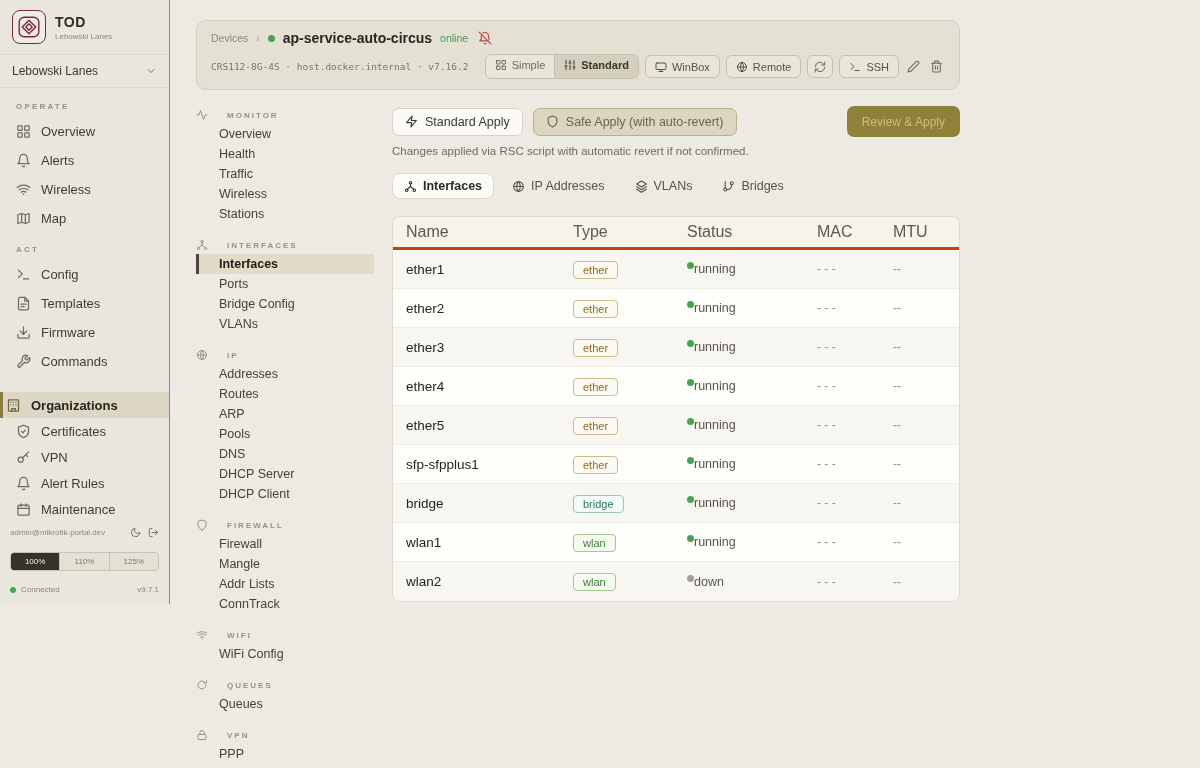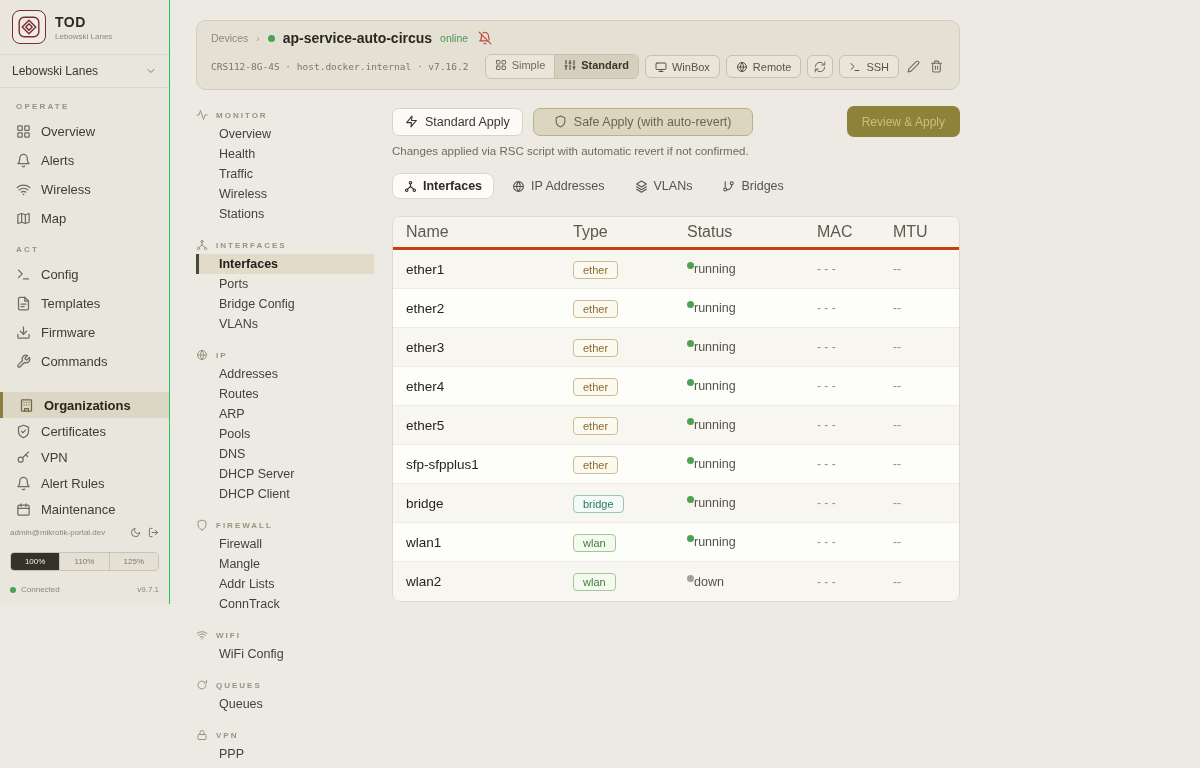--- a/index.html
+++ b/index.html
@@ -19,21 +19,21 @@
   .app-name{font-size:14px;font-weight:700;letter-spacing:.5px}
   .app-org{font-size:8px;color:#8e897a;margin-top:2px}
   .org-select{display:flex;justify-content:space-between;align-items:center;padding:9px 12px;border-top:1px solid #dcd8cc;border-bottom:1px solid #dcd8cc;font-size:12px;color:#3c392f;cursor:pointer}
   .org-select .icw{color:#7d7869}
   .side-nav{flex:1;padding-top:2px;overflow:hidden}
   .side-sec-label{font-size:8px;font-weight:700;letter-spacing:2.2px;color:#98937f;padding:12px 16px 6px}
   .side-sec.unlabeled{margin-top:16px}
   .side-item{display:flex;align-items:center;gap:10px;height:29px;padding:0 16px;font-size:13px;color:#403d33;cursor:pointer}
   .side-sec.unlabeled .side-item{height:26px}
   .side-item .icw{width:15px;height:15px;color:#716c5c}
-  .side-item.active{background:#dcd6c4;border-left:3px solid #8a7d3e;padding-left:16px;color:#26241d;font-weight:700}
+  .side-item.active{background:#dcd6c4;border-left:3px solid #8a7d3e;padding-left:3px;color:#26241d;font-weight:700}
   .side-item.active .icw{color:#6f6742}
   .side-foot{padding:8px 10px 10px;font-size:8px;color:#8c8778}
   .acct-row{display:flex;justify-content:space-between;align-items:center}
   .foot-icons{display:flex;gap:7px;color:#6f6a5c}
   .zoom-seg{display:flex;border:1px solid #c8c3b4;border-radius:4px;overflow:hidden;margin:14px 0}
   .zoom-seg .z{flex:1;text-align:center;padding:4px 0;background:#e4e0d4;color:#7d7869;cursor:pointer;border-right:1px solid #c8c3b4}
   .zoom-seg .z:last-child{border-right:none}
   .zoom-seg .z.active{background:#34322a;color:#f2f0e9}
   .conn-row{display:flex;justify-content:space-between;align-items:center}
   .conn-left{display:flex;align-items:center;gap:5px}
@@ -60,30 +60,30 @@
   .icon-btn{display:flex;align-items:center;border:1px solid #c6c0af;border-radius:6px;background:#e9e5d9;color:#6f6a5b;padding:4px 6px;height:23px}
   .ghost-btn{display:flex;align-items:center;border:none;background:transparent;color:#6f6a5b;padding:2px}
   .hbtn .icw,.seg-btn .icw,.icon-btn .icw{width:12px;height:12px}
   .ghost-btn .icw{width:13px;height:13px}
 
   .body-row{display:flex;margin-top:16px}
 
   
   .subnav{width:196px;flex:none;padding-right:18px}
   .sub-sec{margin-bottom:12px}
-  .sub-sec-label{display:flex;align-items:center;gap:8px;font-size:8px;font-weight:700;letter-spacing:2px;color:#98937f;height:18px}
+  .sub-sec-label{display:flex;align-items:center;gap:19px;font-size:8px;font-weight:700;letter-spacing:2px;color:#98937f;height:18px}
   .sub-sec-label .icw{width:12px;height:12px;color:#98937f}
   .sub-item{height:20px;line-height:20px;padding-left:23px;font-size:12.5px;color:#45423a;cursor:pointer}
   .sub-item.active{background:#e1dbc8;border-left:3px solid #4b473a;padding-left:20px;color:#23211b;font-weight:700}
 
   
   .main{width:568px;flex:none}
   .apply-row{display:flex;align-items:center;gap:10px;height:31px}
   .btn-standard{display:flex;align-items:center;gap:7px;background:#fbfaf6;border:1px solid #d8d3c5;border-radius:7px;height:28px;padding:0 12px;font-size:12.5px;color:#3b382f}
-  .btn-safe{display:flex;align-items:center;gap:7px;background:#dcd6c1;border:1px solid #b9b08d;border-radius:7px;height:28px;padding:0 20px;font-size:12.5px;color:#6c6547}
+  .btn-safe{display:flex;align-items:center;gap:7px;background:#dcd6c1;border:1px solid #b9b08d;border-radius:7px;height:28px;padding:0 12px;font-size:12.5px;color:#6c6547}
   .btn-standard .icw,.btn-safe .icw{width:13px;height:13px}
   .btn-review{margin-left:auto;background:#8e8139;border:none;border-radius:7px;height:31px;padding:0 15px;font-size:12px;color:#c9bf7c}
   .apply-note{margin-top:8px;font-size:11.5px;color:#6f6b5d;height:14px}
   .tabs{display:flex;align-items:center;gap:6px;margin-top:13px;height:28px}
   .tab{display:flex;align-items:center;gap:6px;padding:5px 11px;font-size:12.5px;color:#56534a;border-radius:8px;cursor:pointer;border:1px solid transparent}
   .tab .icw{width:13px;height:13px}
   .tab.active{background:#fcfbf7;border:1px solid #ddd8ca;color:#2d2b24;font-weight:700}
 
   .table{margin-top:16px;background:#fcfbf8;border:1px solid #dfdacd;border-radius:8px;overflow:hidden}
   .thead,.trow{display:grid;grid-template-columns:167px 114px 130px 76px 1fr;align-items:center;padding-left:13px}

